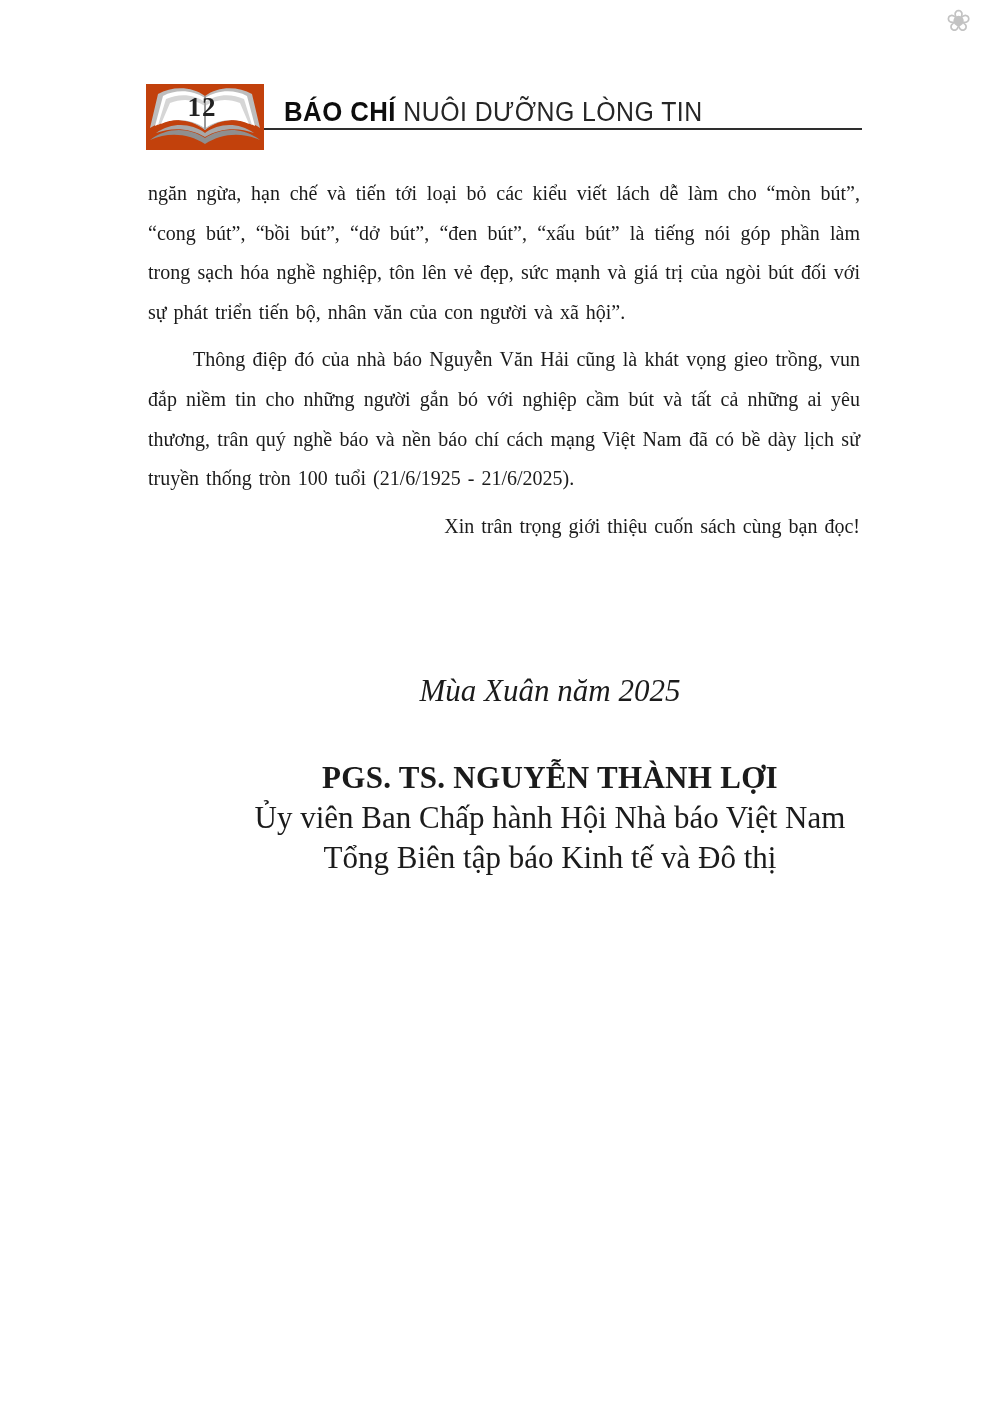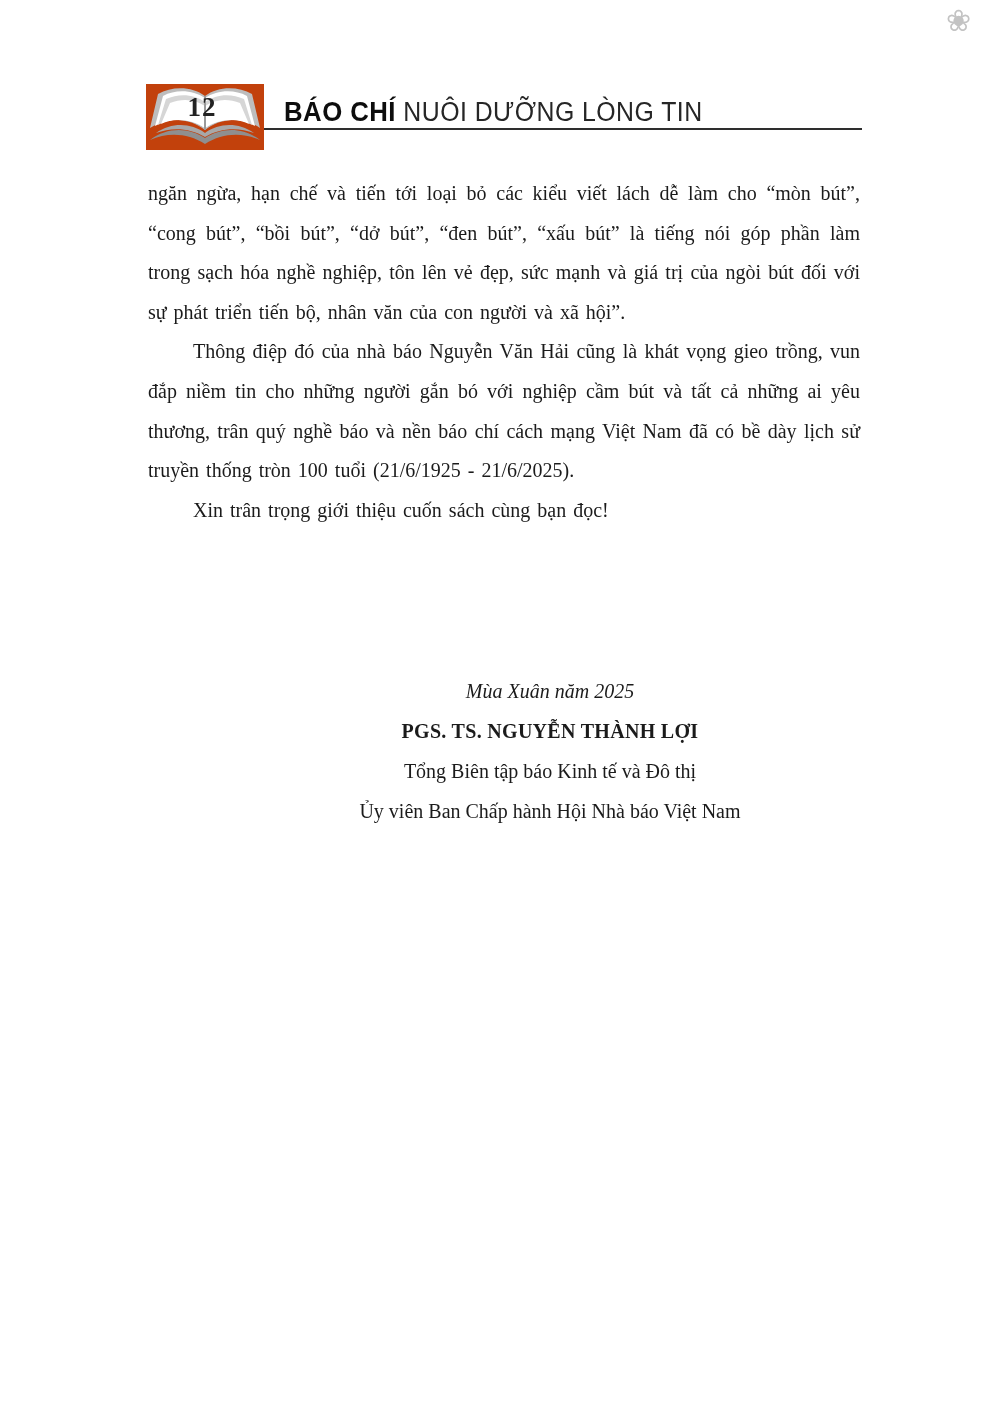--- a/index.html
+++ b/index.html
@@ -82,35 +82,35 @@
   .content {
     position: absolute;
     top: 174px;
     left: 148px;
     width: 712px;
     font-size: 20px;
     line-height: 39.6px;
     word-spacing: 2px;
   }
   .content p { text-align: justify; }
-  .content p.indent { text-indent: 45px; }
-  .content p.last-short { text-align: left; }
+  .content p.indent { text-indent: 45px; margin-top: 8px; }
+  .content p.last-short { text-align: right; }
 
   
   .signature {
     position: absolute;
     top: 671px;
     left: 240px;
     width: 620px;
     text-align: center;
-    font-size: 20px;
+    font-size: 31px;
     line-height: 40px;
   }
   .sig-date { font-style: italic; }
-  .sig-name { font-weight: bold; letter-spacing: 0.3px; }
+  .sig-name { font-weight: bold; letter-spacing: 0.3px; margin-top: 47px; }
 </style>
 </head>
 <body>
 
 <div class="page">
 
   <span class="corner-flower">❀</span>
 
   <div class="header-rule"></div>
 
@@ -141,17 +141,17 @@
 
   <div class="content">
     <p>ngăn ngừa, hạn chế và tiến tới loại bỏ các kiểu viết lách dễ làm cho “mòn bút”, “cong bút”, “bồi bút”, “dở bút”, “đen bút”, “xấu bút” là tiếng nói góp phần làm trong sạch hóa nghề nghiệp, tôn lên vẻ đẹp, sức mạnh và giá trị của ngòi bút đối với sự phát triển tiến bộ, nhân văn của con người và xã hội”.</p>
     <p class="indent">Thông điệp đó của nhà báo Nguyễn Văn Hải cũng là khát vọng gieo trồng, vun đắp niềm tin cho những người gắn bó với nghiệp cầm bút và tất cả những ai yêu thương, trân quý nghề báo và nền báo chí cách mạng Việt Nam đã có bề dày lịch sử truyền thống tròn 100 tuổi (21/6/1925 - 21/6/2025).</p>
     <p class="indent last-short">Xin trân trọng giới thiệu cuốn sách cùng bạn đọc!</p>
   </div>
 
   <div class="signature">
     <div class="sig-date">Mùa Xuân năm 2025</div>
     <div class="sig-name">PGS. TS. NGUYỄN THÀNH LỢI</div>
+    <div class="sig-title">Ủy viên Ban Chấp hành Hội Nhà báo Việt Nam</div>
     <div class="sig-title">Tổng Biên tập báo Kinh tế và Đô thị</div>
-    <div class="sig-title">Ủy viên Ban Chấp hành Hội Nhà báo Việt Nam</div>
   </div>
 
 </div>
 
 </body></html>

